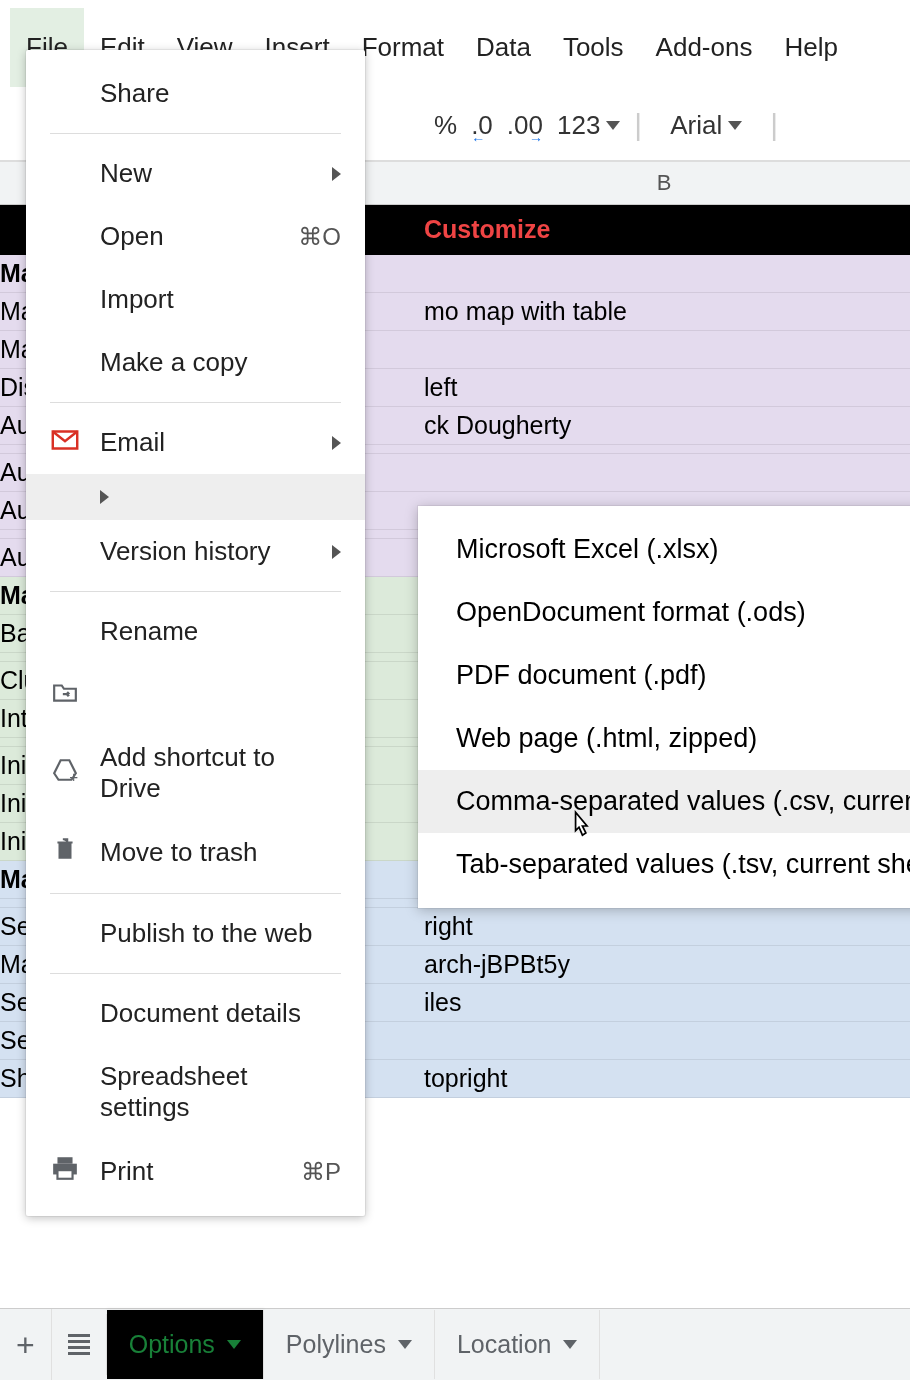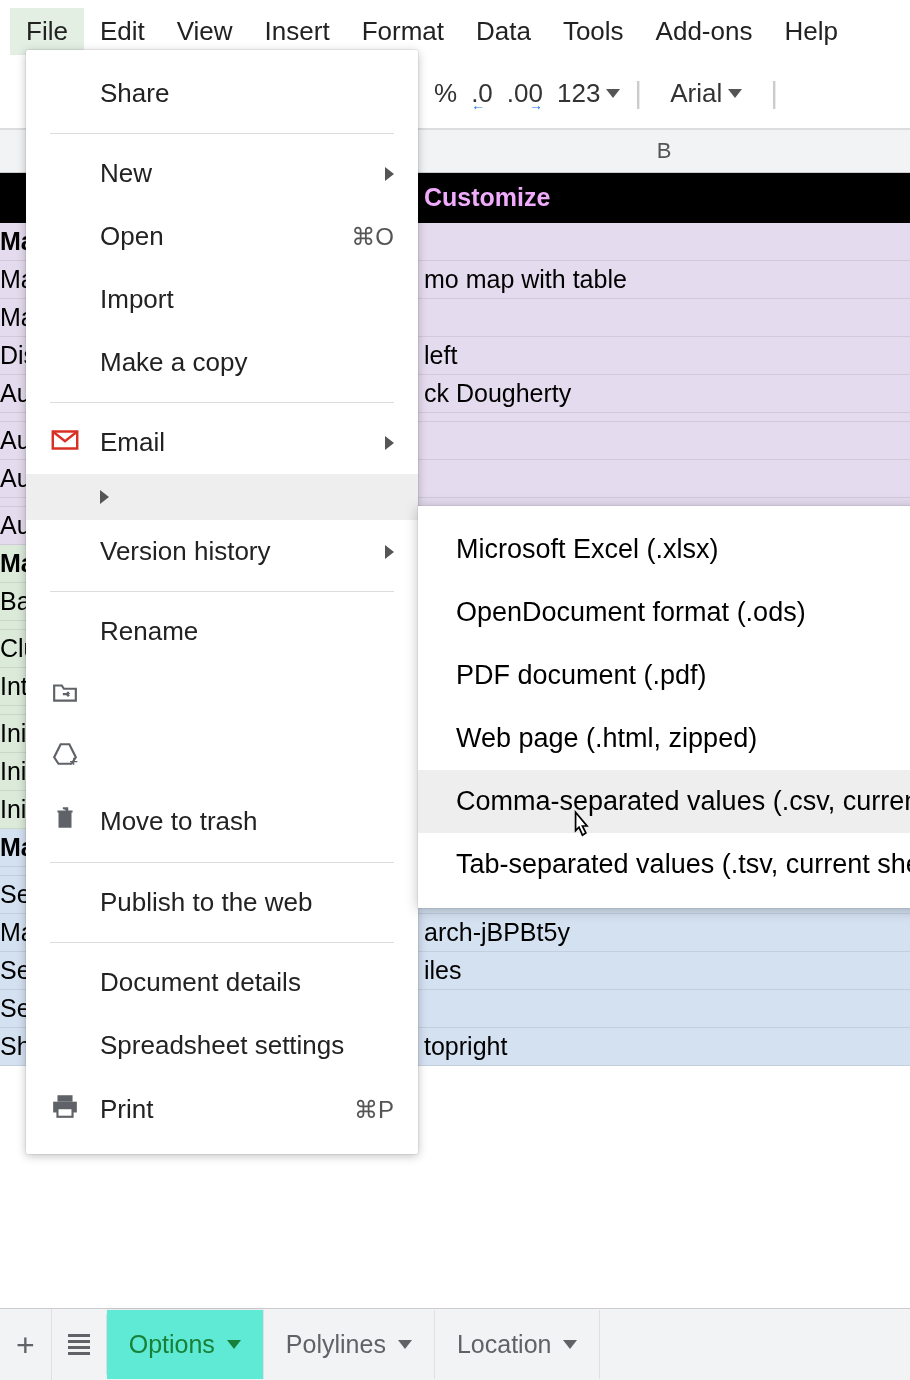--- a/index.html
+++ b/index.html
@@ -12,21 +12,21 @@
       position: relative;
       background: #fff;
     }
     .menubar {
       display: flex;
       padding: 8px 10px;
       gap: 0;
       border-bottom: 1px solid transparent;
     }
     .menubar-item {
-      padding: 8px 16px;
+      padding: 24px 16px;
       cursor: pointer;
       color: #222;
       font-size: 26px;
     }
     .menubar-item.active {
       background: #e3efe3;
     }
     .toolbar {
       display: flex;
       align-items: center;
@@ -67,31 +67,31 @@
       font-size: 25px;
     }
     .cell-a {
       width: 418px;
       padding: 4px 6px 4px 0;
       text-align: left;
       white-space: nowrap;
       overflow: hidden;
     }
     .cell-b { flex: 1; padding: 4px 6px; white-space: nowrap; overflow:hidden;}
-    .row.header-black { background: #000; color: #f0abfc; font-weight: bold; padding: 6px 0; }
+    .row.header-black { background: #000; color: #ef4444; font-weight: bold; padding: 6px 0; }
     .row.header-black .cell-b { text-align: left; }
     .row.purple { background: #e4dbee; }
     .row.green { background: #dceada; }
     .row.blue { background: #d4e1f1; }
     .row.bold .cell-a { font-weight: bold; }
     .dropdown {
       position: absolute;
       left: 26px;
       top: 50px;
-      width: 392px;
+      width: 339px;
       background: #fff;
       box-shadow: 0 2px 10px rgba(0,0,0,0.25), 0 0 0 1px rgba(0,0,0,0.05);
       border-radius: 2px;
       z-index: 10;
       padding: 12px 0;
     }
     .menu-item {
       display: flex;
       align-items: center;
       padding: 16px 24px 16px 24px;
@@ -154,21 +154,21 @@
       font-size: 25px;
       color: #5f6368;
       display: flex;
       align-items: center;
       gap: 12px;
       cursor: pointer;
       border-right: 1px solid #e0e0e0;
       background: #f1f3f4;
     }
     .tab-btn.icon-only { padding: 20px 16px; }
-    .tab-btn.active { background: #5eead4; color: #188038; font-weight: 500; box-shadow: 0 -2px 3px rgba(0,0,0,0.04); }
+    .tab-btn.active { background: #000000; color: #188038; font-weight: 500; box-shadow: 0 -2px 3px rgba(0,0,0,0.04); }
     .tab-btn .caret { border-top-color: #5f6368; }
     .tab-btn.active .caret { border-top-color: #188038; }
     .plus-icon { font-size: 32px; color: #5f6368; line-height: 1;}
     .allsheets-icon { display:flex; flex-direction:column; gap:3px;}
     .allsheets-icon span { width:22px; height:3px; background:#5f6368; }
     .gmail-icon svg { width: 30px; height: 22px; }
     .folder-icon, .drive-icon, .trash-icon, .print-icon { color: #5f6368; }
   </style>
 </head>
 <body>
@@ -379,20 +379,21 @@
           </svg></span>
       </span>
     </div>
     <div class="menu-item">
       <span class="icon-slot">
         <span class="drive-icon"><svg width="26" height="24" viewBox="0 0 24 22">
             <path d="M8 2L2 14l4 6h12l4-6L16 2z" fill="none" stroke="#5f6368" stroke-width="2"></path>
             <text x="16" y="22" font-size="14" fill="#5f6368">+</text>
           </svg></span>
       </span>
+      <span class="label">Add shortcut to Drive</span>
     </div>
     <div class="menu-item">
       <span class="icon-slot">
         <span class="trash-icon"><svg width="22" height="26" viewBox="0 0 20 24">
             <path d="M3 6h14M5 6v14h10V6M8 3h4v3" fill="#5f6368" stroke="#5f6368" stroke-width="2"></path>
           </svg></span>
       </span>
       <span class="label">Move to trash</span>
     </div>
     <div class="menu-divider"></div>

